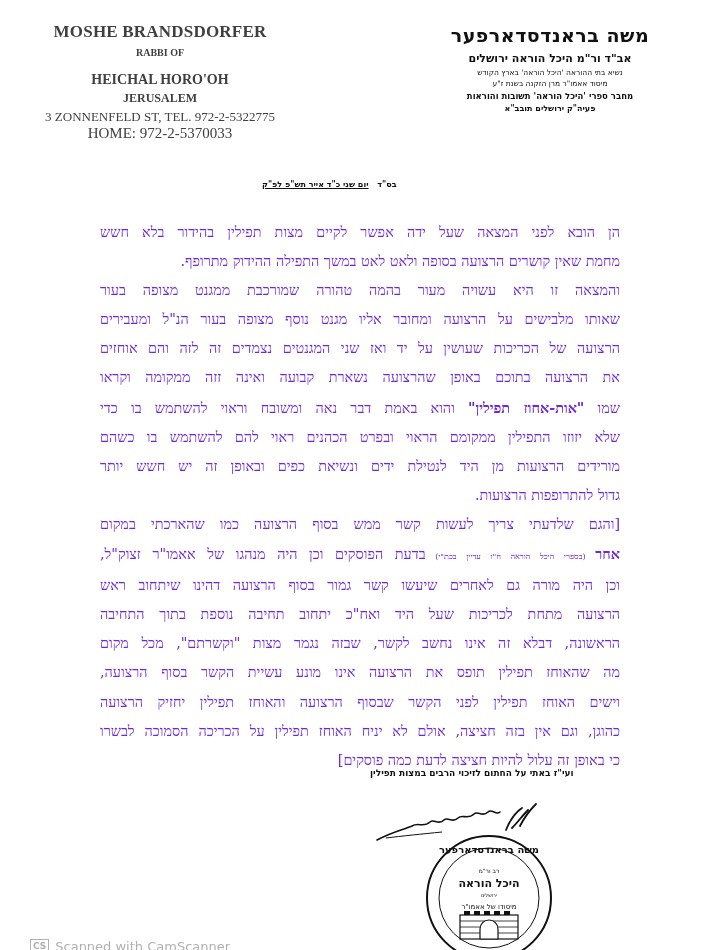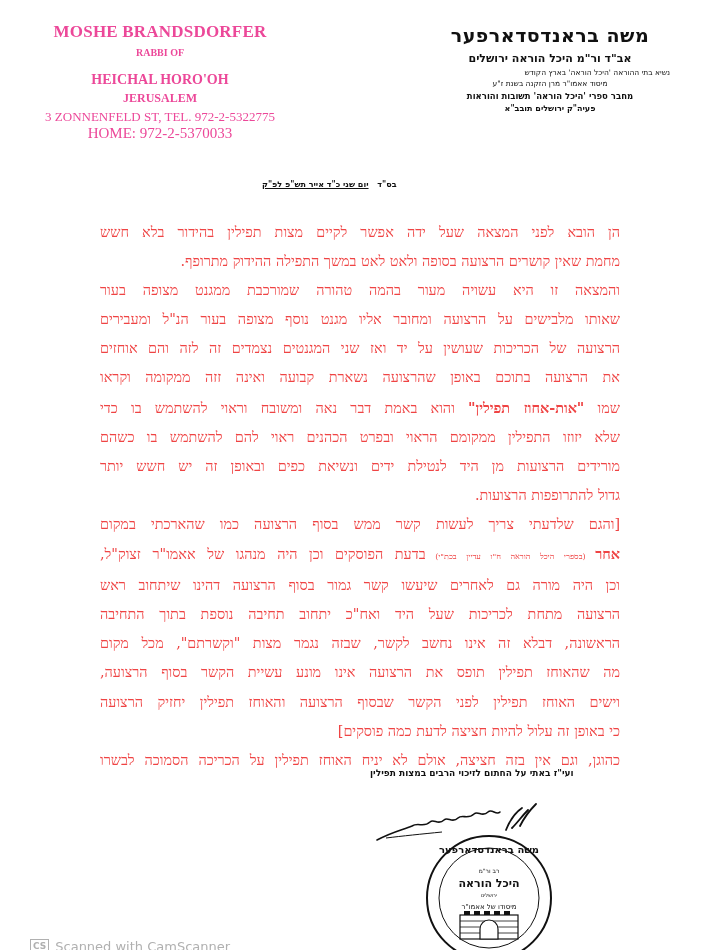--- a/index.html
+++ b/index.html
@@ -1,43 +1,43 @@
 <!DOCTYPE html>
 <html><head>
 <meta charset="utf-8">
 <style>
   html, body { margin:0; padding:0; }
   body { width:714px; height:950px; background:#ffffff; position:relative; overflow:hidden; color:#111; font-family:"DejaVu Sans", sans-serif; }
   .abs { position:absolute; }
 
   
-  .en-block { left:0; top:22px; width:300px; text-align:center; font-family:"Liberation Serif", serif; color:#ec4899; }
+  .en-block { left:0; top:22px; width:300px; text-align:center; font-family:"Liberation Serif", serif; color:#404040; }
   .en-name { font-size:17px; font-weight:bold; letter-spacing:0.2px; margin-left:20px; }
   .en-rabbi { font-size:10px; font-weight:bold; margin-top:5px; margin-left:20px; }
   .en-inst { font-size:14px; font-weight:bold; margin-top:14px; margin-left:20px; }
   .en-city { font-size:12px; font-weight:bold; margin-top:3px; margin-left:20px; }
   .en-addr { font-size:13px; margin-top:3px; margin-left:20px; }
   .en-home { font-size:15px; margin-top:0px; margin-left:20px; }
 
   
   .he-block { left:430px; top:24px; width:240px; text-align:center; direction:rtl; font-family:"DejaVu Sans", sans-serif; font-weight:bold; color:#111; }
   .he-name { font-size:19px; font-weight:bold; letter-spacing:0.5px; }
   .he-l1 { font-size:11px; margin-top:6px; }
-  .he-l2 { font-size:7.5px; margin-top:3px; font-weight:normal;text-align:right; }
+  .he-l2 { font-size:7.5px; margin-top:3px; font-weight:normal; }
   .he-l3 { font-size:7.5px; margin-top:2px; font-weight:normal; }
   .he-l4 { font-size:8.5px; margin-top:3px; }
   .he-l5 { font-size:8px; margin-top:3px; }
 
   
   .date-line { left:262px; top:180px; direction:rtl; font-size:8px; font-weight:bold; color:#111; }
   .date-line .bsd { margin-left:6px; }
   .date-line .date-text { text-decoration:underline; }
 
   
-  .body-text { left:100px; top:218px; width:520px; direction:rtl; text-align:justify; font-family:"DejaVu Serif", serif; font-size:14.4px; line-height:29.1px; color:#ef4444; }
+  .body-text { left:100px; top:218px; width:520px; direction:rtl; text-align:justify; font-family:"DejaVu Serif", serif; font-size:14.4px; line-height:29.1px; color:#6d28d9; }
   .body-text p { margin:0; }
   .line { display:block; white-space:nowrap; text-align-last:justify; text-align:justify; }
   .line.last { text-align-last:right; }
   .bold { font-weight:bold; }
   .small-ref { font-size:8px; }
 
   
   .closing { left:370px; top:768px; direction:rtl; font-size:9px; font-weight:bold; color:#111; }
 
   
@@ -92,22 +92,22 @@
     <span class="line last">גדול להתרופפות הרצועות.</span>
   </p>
   <p>
     <span class="line">[והגם שלדעתי צריך לעשות קשר ממש בסוף הרצועה כמו שהארכתי במקום</span>
     <span class="line"><span class="bold">אחר</span><span class="small-ref"> (בספרי היכל הוראה ח"ו עדיין בכת"י) </span><span>בדעת הפוסקים וכן היה מנהגו של אאמו"ר זצוק"ל,</span></span>
     <span class="line">וכן היה מורה גם לאחרים שיעשו קשר גמור בסוף הרצועה דהינו שיתחוב ראש</span>
     <span class="line">הרצועה מתחת לכריכות שעל היד ואח"כ יתחוב תחיבה נוספת בתוך התחיבה</span>
     <span class="line">הראשונה, דבלא זה אינו נחשב לקשר, שבזה נגמר מצות "וקשרתם", מכל מקום</span>
     <span class="line">מה שהאוחז תפילין תופס את הרצועה אינו מונע עשיית הקשר בסוף הרצועה,</span>
     <span class="line">וישים האוחז תפילין לפני הקשר שבסוף הרצועה והאוחז תפילין יחזיק הרצועה</span>
+    <span class="line">כהוגן, וגם אין בזה חציצה, אולם לא יניח האוחז תפילין על הכריכה הסמוכה לבשרו</span>
     <span class="line last">כי באופן זה עלול להיות חציצה לדעת כמה פוסקים]</span>
-    <span class="line">כהוגן, וגם אין בזה חציצה, אולם לא יניח האוחז תפילין על הכריכה הסמוכה לבשרו</span>
   </p>
 </div>
 
 <div class="abs closing">ועי"ז באתי על החתום לזיכוי הרבים במצות תפילין</div>
 
 <svg class="abs signature" viewBox="0 0 170 45">
   <path d="M5 40 C 20 32, 30 30, 40 26 C 46 22, 52 28, 58 22 C 62 18, 66 26, 72 20 C 76 16, 80 24, 86 18 C 90 14, 96 20, 102 14 C 106 10, 110 18, 116 12 C 120 8, 124 16, 128 12" fill="none" stroke="#111" stroke-width="1.6" stroke-linecap="round"></path>
   <path d="M134 30 C 138 20, 144 12, 150 8 M140 28 C 146 22, 150 16, 156 10 M148 26 C 152 18, 158 10, 164 4" fill="none" stroke="#111" stroke-width="1.8" stroke-linecap="round"></path>
   <path d="M14 38 C 30 36, 50 34, 70 32" fill="none" stroke="#111" stroke-width="1"></path>
 </svg>

